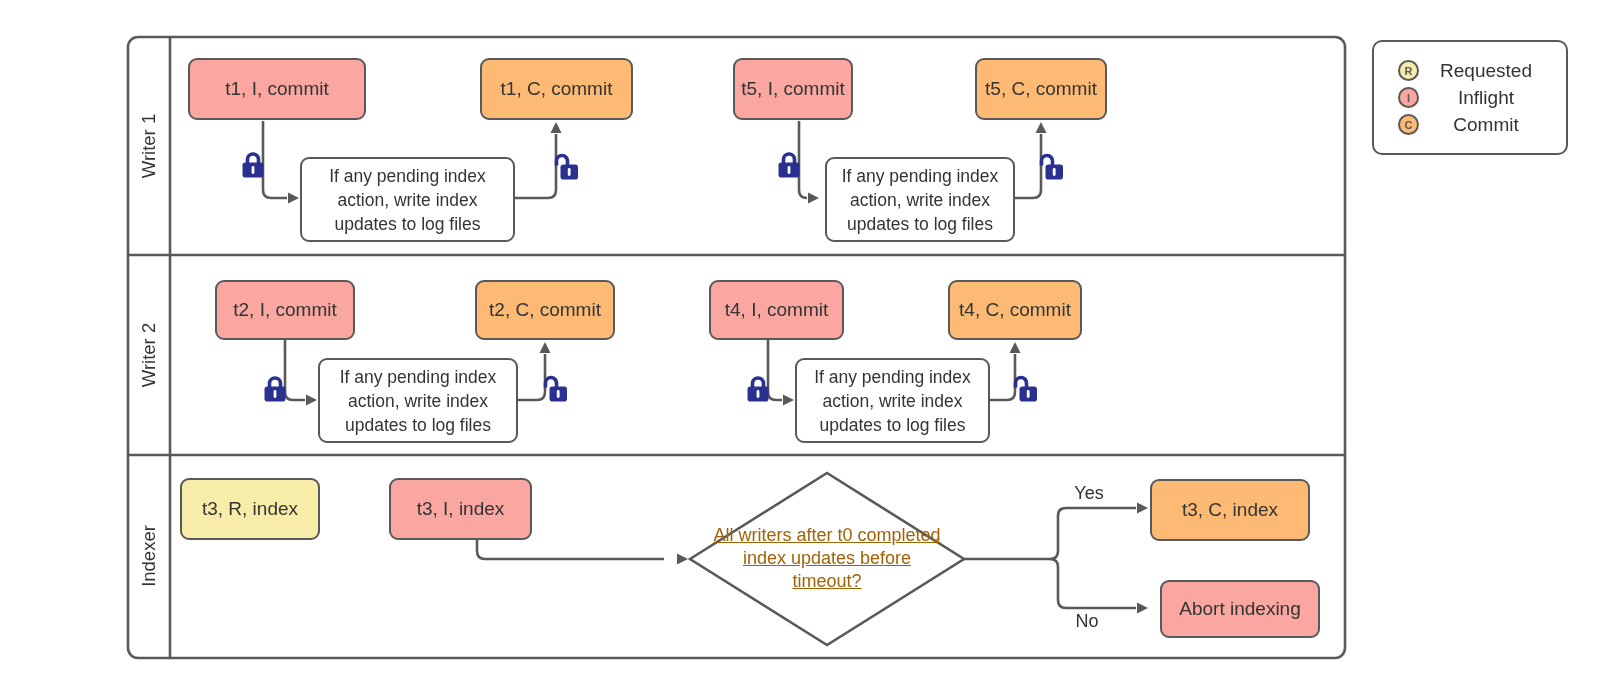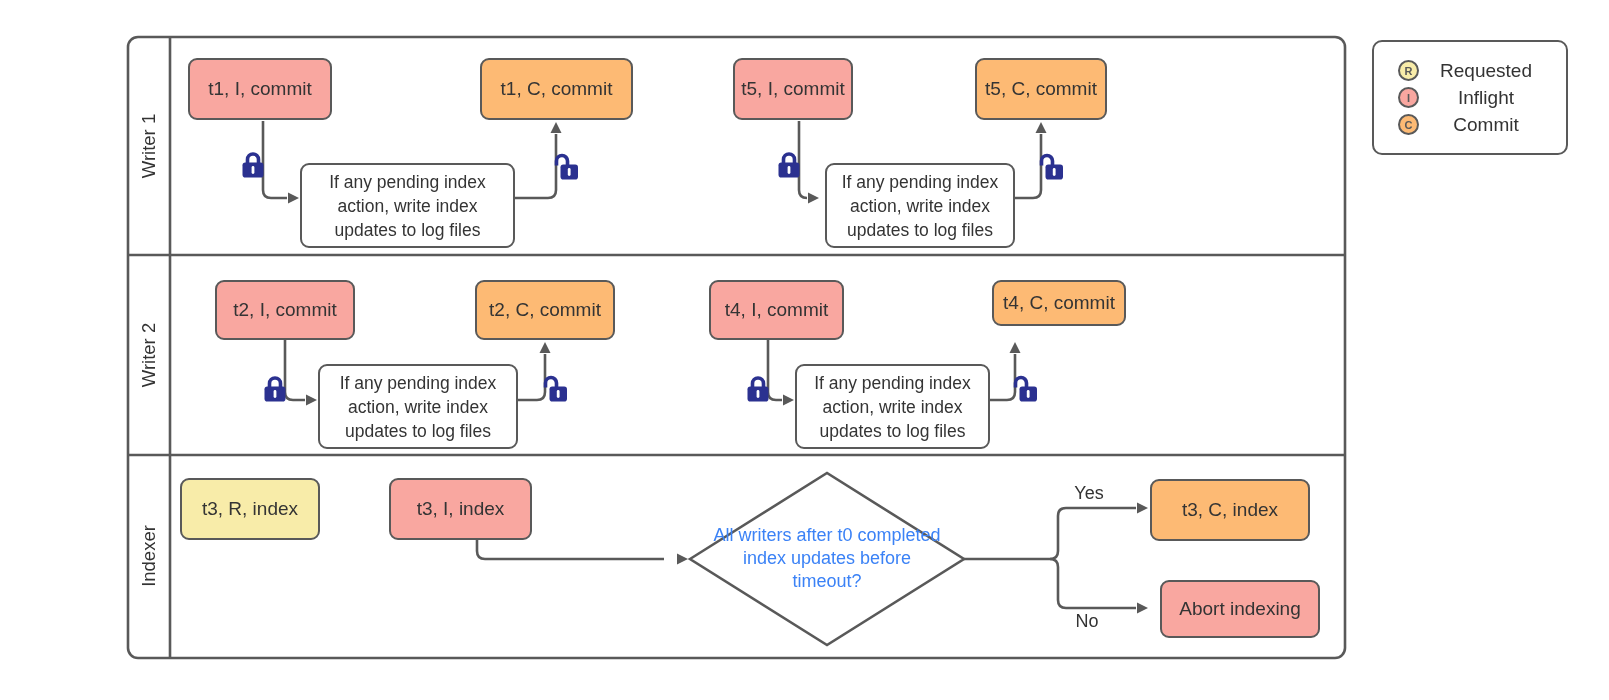--- a/index.html
+++ b/index.html
@@ -11,30 +11,30 @@
   }
   .layer { position:absolute; left:0; top:0; }
   .node {
     position:absolute; display:flex; align-items:center; justify-content:center;
     border:2.5px solid #595959; border-radius:9px;
     font-size:19px; color:#343434; text-align:center;
   }
   .inflight  { background:#f9a7a0; }
   .commit    { background:#fdba74; }
   .requested { background:#f8eca9; }
-  .process   { background:#ffffff; font-size:17.5px; line-height:24px; padding:0 8px;margin-top:6px; }
+  .process   { background:#ffffff; font-size:17.5px; line-height:24px; padding:0 8px; }
   .lane-label {
     position:absolute; width:140px; height:24px; text-align:center;
     font-size:18.5px; color:#333333; transform:rotate(-90deg);
     line-height:24px;
   }
   .small-label { position:absolute; width:50px; text-align:center; font-size:18px; color:#333333; }
   .decision-text {
     position:absolute; left:712px; top:524px; width:230px;
-    font-size:18px; line-height:23px; text-align:center; color:#3b82f6;
+    font-size:18px; line-height:23px; text-align:center; color:#a16207;text-decoration:underline;
   }
   .legend {
     position:absolute; left:1372px; top:40px; width:196px; height:115px;
     border:2.5px solid #595959; border-radius:10px; background:#ffffff;
     display:flex; flex-direction:column; justify-content:center; gap:5px; padding-left:24px;
   }
   .legend-row { display:flex; align-items:center; gap:3px; }
   .legend-dot {
     width:21px; height:21px; border-radius:50%; border:2.5px solid #595959;
     display:flex; align-items:center; justify-content:center;
@@ -88,33 +88,33 @@
       <polygon points="677,553.5 688,559 677,564.5"></polygon>
       <polygon points="1137,502.5 1148,508 1137,513.5"></polygon>
       <polygon points="1137,602.5 1148,608 1137,613.5"></polygon>
     </g>
   </svg>
 
   <div class="lane-label" style="left:79px; top:134px;">Writer 1</div>
   <div class="lane-label" style="left:79px; top:343px;">Writer 2</div>
   <div class="lane-label" style="left:79px; top:544px;">Indexer</div>
 
-  <div class="node inflight" style="left:188px; top:58px; width:144px; height:62px;">t1, I, commit</div>
+  <div class="node inflight" style="left:188px; top:58px; width:178px; height:62px;">t1, I, commit</div>
   <div class="node process" style="left:300px; top:157px; width:215px; height:85px;">If any pending index action, write index updates to log files</div>
   <div class="node commit" style="left:480px; top:58px; width:153px; height:62px;">t1, C, commit</div>
   <div class="node inflight" style="left:733px; top:58px; width:120px; height:62px;">t5, I, commit</div>
   <div class="node process" style="left:825px; top:157px; width:190px; height:85px;">If any pending index action, write index updates to log files</div>
   <div class="node commit" style="left:975px; top:58px; width:132px; height:62px;">t5, C, commit</div>
 
   <div class="node inflight" style="left:215px; top:280px; width:140px; height:60px;">t2, I, commit</div>
   <div class="node process" style="left:318px; top:358px; width:200px; height:85px;">If any pending index action, write index updates to log files</div>
   <div class="node commit" style="left:475px; top:280px; width:140px; height:60px;">t2, C, commit</div>
   <div class="node inflight" style="left:700px; top:280px; width:135px; height:60px;margin-left:9px;">t4, I, commit</div>
   <div class="node process" style="left:795px; top:358px; width:195px; height:85px;">If any pending index action, write index updates to log files</div>
-  <div class="node commit" style="left:948px; top:280px; width:134px; height:46px;margin-left:44px;">t4, C, commit</div>
+  <div class="node commit" style="left:948px; top:280px; width:134px; height:60px;">t4, C, commit</div>
 
   <div class="node requested" style="left:180px; top:478px; width:140px; height:62px;">t3, R, index</div>
   <div class="node inflight" style="left:389px; top:478px; width:143px; height:62px;">t3, I, index</div>
   <div class="decision-text">All writers after t0 completed index updates before timeout?</div>
   <div class="small-label" style="left:1064px; top:483px;">Yes</div>
   <div class="small-label" style="left:1062px; top:611px;">No</div>
   <div class="node commit" style="left:1150px; top:479px; width:160px; height:62px;">t3, C, index</div>
   <div class="node inflight" style="left:1160px; top:580px; width:160px; height:58px;">Abort indexing</div>
 
   <div class="lock" style="left:240px; top:150px;">

